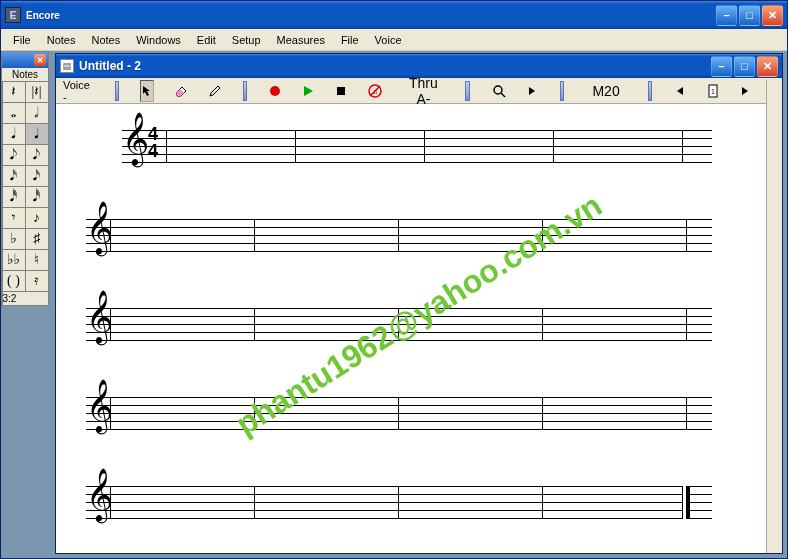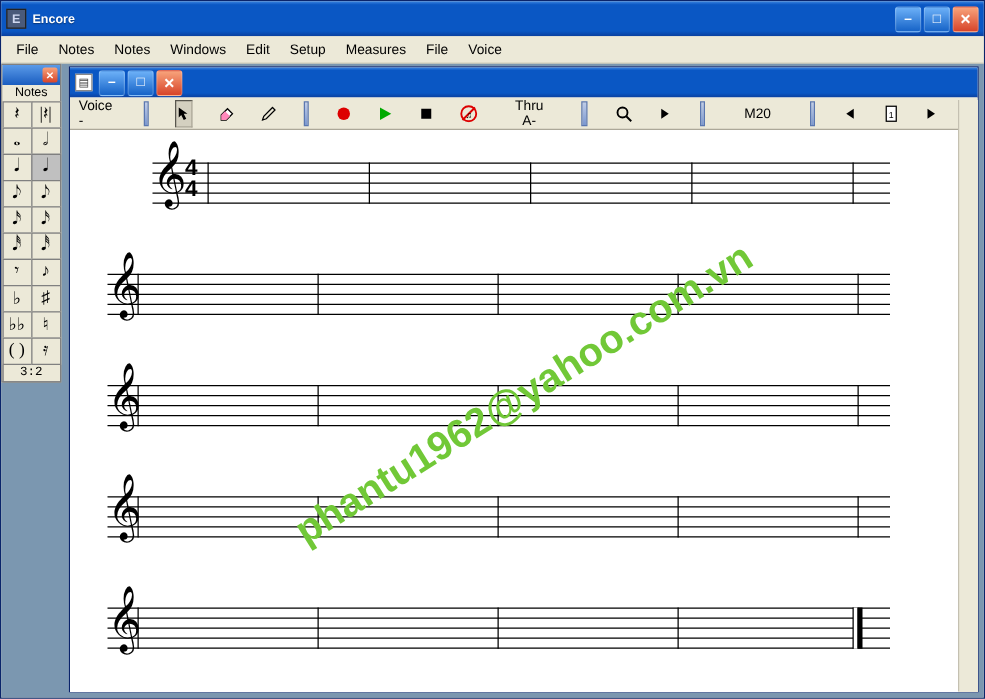--- a/index.html
+++ b/index.html
@@ -21,34 +21,34 @@
 .workspace { flex: 1; background: #7b97b0; position: relative; }
 
 
 .palette { position: absolute; left: 0; top: 0; width: 48px; background: #ece9d8; border: 1px solid #808080; }
 .palette-titlebar { height: 16px; background: linear-gradient(#5a9ae8,#1a5dc0); display: flex; align-items: center; justify-content: flex-end; padding: 0 2px; }
 .palette-close { width: 12px; height: 12px; background: linear-gradient(#f8a37b,#d7442a); border-radius: 2px; display: flex; align-items: center; justify-content: center; color: #fff; font-size: 8px; font-weight: bold; }
 .palette-label { font-size: 10px; text-align: center; padding: 1px 0; background: #ece9d8; }
 .palette-grid { display: grid; grid-template-columns: 1fr 1fr; }
 .palette-cell { height: 22px; border: 1px solid #808080; margin: -0.5px; display: flex; align-items: center; justify-content: center; font-family: serif; font-size: 14px; background: #ece9d8; }
 .palette-cell.sel { background: #c0c0c0; }
-.palette-footer { font-size: 10px; text-align: center; border: 1px solid #808080; margin: -0.5px; padding: 1px 0; font-family: Liberation Mono, monospace; }
+.palette-footer { font-size: 10px; text-align: left; border: 1px solid #808080; margin: -0.5px; padding: 1px 0; }
 
 
 .doc-window { position: absolute; left: 54px; top: 2px; right: 4px; bottom: 4px; border: 1px solid #0a246a; background: #fff; display: flex; flex-direction: column; }
 .doc-titlebar { height: 24px; background: linear-gradient(to bottom, #3b84e0 0%, #0a57c4 10%, #0a57c4 85%, #0a3f9e 100%); display: flex; align-items: center; padding: 0 4px; color: #fff; }
 .doc-titlebar .doc-icon { width: 14px; height: 14px; background: #fff; border: 1px solid #888; margin-right: 5px; font-size: 9px; display: flex; align-items: center; justify-content: center; color: #444; }
 .doc-title { flex: 1; font-size: 12px; font-weight: bold; text-shadow: 0 1px 1px rgba(0,0,0,.4); }
 
 .toolbar { height: 26px; background: #ece9d8; border-bottom: 1px solid #aca899; display: flex; align-items: center; padding: 0 3px; gap: 19px; }
 .tb-label { font-size: 11px; padding: 0 4px; }
 .tb-btn { width: 22px; height: 22px; background: #ece9d8; border: 1px solid transparent; display: flex; align-items: center; justify-content: center; font-size: 12px; }
 .tb-btn.active { background: #d4d0c0; border: 1px inset #aca899; }
 .tb-sep-bar { width: 6px; height: 20px; background: linear-gradient(#c0cde8, #7a97d0); border: 1px solid #5a77b0; margin: 0 2px; }
-.tb-text { font-size: 11px; padding: 0 6px; min-width: 42px; text-align: center; }
+.tb-text { font-size: 14px; padding: 0 6px; min-width: 42px; text-align: center; }
 
 .canvas-wrap { flex: 1; background: #fff; overflow: auto; position: relative; padding: 20px 30px 20px 30px; }
 .staff { position: relative; margin-bottom: 45px; height: 44px; }
 .staff-lines { position: absolute; left: 0; right: 40px; top: 6px; }
 .staff-lines div { height: 1px; background: #000; margin-bottom: 7px; }
 .clef { position: absolute; left: 0; top: -8px; font-family: serif; font-size: 46px; line-height: 1; }
 .timesig { position: absolute; left: 26px; top: 2px; font-family: serif; font-size: 18px; font-weight: bold; line-height: 0.95; }
 .barline { position: absolute; top: 6px; height: 33px; width: 1px; background: #000; }
 .barline.end { width: 4px; border-left: 1px solid #000; background: #000; box-shadow: -3px 0 0 #fff, -4px 0 0 #000; }
 .staff:first-child { margin-left: 36px; }
@@ -111,20 +111,21 @@
           <div class="palette-cell">♮</div>
           <div class="palette-cell">( )</div>
           <div class="palette-cell">𝄿</div>
         </div>
       <div class="palette-footer">3:2</div>
     </div>
 
     <div class="doc-window">
       <div class="doc-titlebar">
         <div class="doc-icon">▤</div>
+        <div class="doc-title">Untitled - 2</div>
         <div class="win-btns">
           <div class="win-btn min">–</div>
           <div class="win-btn max">□</div>
           <div class="win-btn close">✕</div>
         </div>
       </div>
 
       <div class="toolbar">
         <span class="tb-label">Voice -</span>
         <div class="tb-sep-bar"></div>

